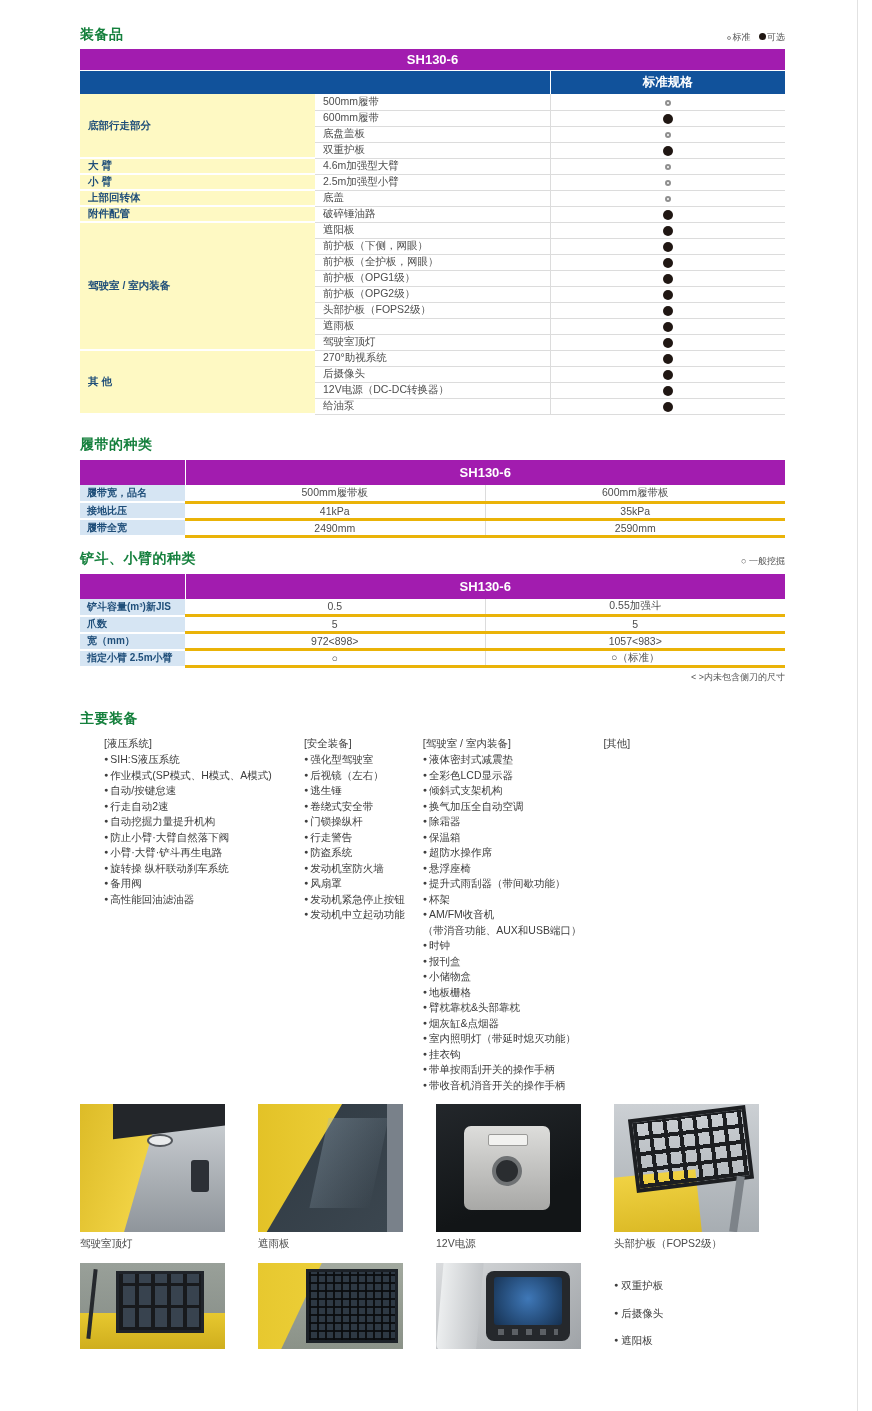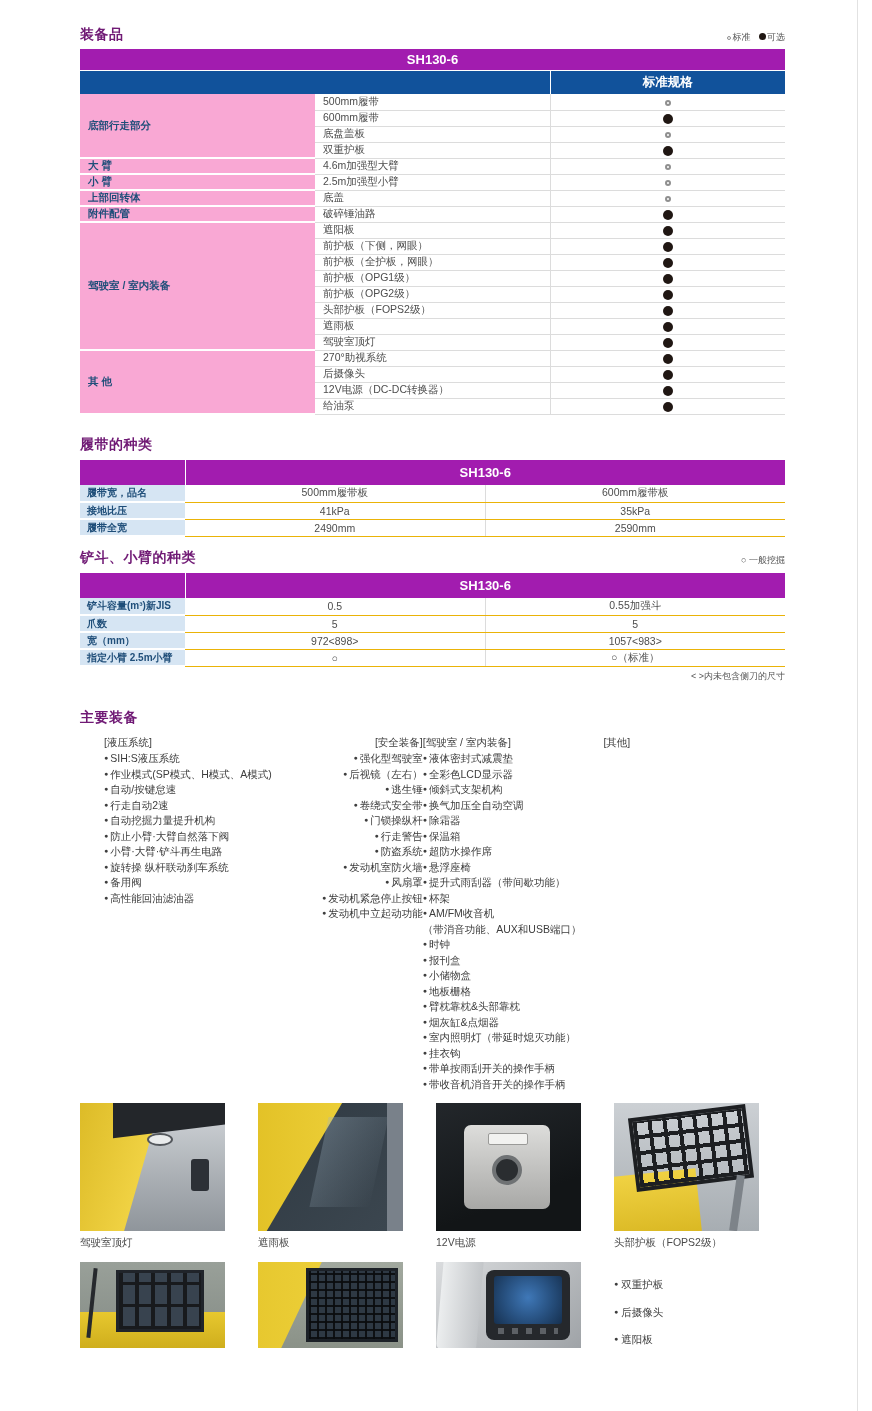--- a/index.html
+++ b/index.html
@@ -3,65 +3,65 @@
 <meta charset="utf-8">
 <style>
   * { margin:0; padding:0; box-sizing:border-box; }
   body { background:#fff; font-family:"Liberation Sans","DejaVu Sans",sans-serif; }
   .page { position:relative; width:872px; height:1411px; background:#fff; overflow:hidden; }
   .page-edge { position:absolute; left:857px; top:0; width:1px; height:1411px; background:#e2e2e2; }
   .content { width:705px; margin-left:80px; }
 
   
   .sec-head { display:flex; justify-content:space-between; align-items:flex-end; }
-  .sec-title { font-size:14px; font-weight:bold; color:#701a75; letter-spacing:.5px; }
+  .sec-title { font-size:14px; font-weight:bold; color:#15803d; letter-spacing:.5px; }
   .sec-title .suffix { font-size:10px; font-weight:bold; }
   .legend { font-size:9px; color:#555; white-space:nowrap; }
   .legend .mark { margin:0 1px 0 6px; vertical-align:0px; }
 
   
   .mark { display:inline-block; border-radius:50%; vertical-align:middle; }
   .mark.standard { width:6px; height:6px; border:2px solid #8f8f8f; background:#fff; }
   .mark.optional { width:10px; height:10px; background:#201713; }
   .legend .mark.standard { width:4px; height:4px; border-width:1.5px; }
   .legend .mark.optional { width:7px; height:7px; }
 
   
   table { border-collapse:collapse; width:705px; table-layout:fixed; }
   .equip-table { margin-top:5px; border-bottom:1px solid #cfcfcf; }
   .equip-table .model-h, .spec-table .head th {
     background:#a21caf; color:#fff; font-size:13px; font-weight:bold;
     text-align:center; height:21px; }
   .equip-table .spec-hr th { background:#11529b; border-top:1px solid #fff; height:24px; }
   .equip-table .spec-h { color:#fff; font-size:12.5px; font-weight:bold; text-align:center; border-left:1px solid #fff; }
   .equip-table td { height:16px; font-size:10.5px; }
-  .equip-table td.cat { width:230px; background:#f9a8d4; color:#1f4e79; font-weight:bold;
+  .equip-table td.cat { width:230px; background:#fef9c3; color:#1f4e79; font-weight:bold;
     padding-left:8px; border-bottom:2px solid #fff; vertical-align:middle; }
   .equip-table td.item { width:335px; color:#4d4d4d; padding-left:8px; border-bottom:1px solid #dcdcdc; }
   .equip-table td.spec { width:140px; text-align:center; border-left:1px solid #dcdcdc; border-bottom:1px solid #dcdcdc; }
 
   
   .spec-table { margin-top:6px; border-bottom:1px solid #cfcfcf; }
   .spec-table .head th { height:25px; }
   .spec-table .head th.corner { width:105px; border-right:1px solid #fff; }
-  .spec-table td { height:17px; font-size:10.5px; border-bottom:1px solid #eab308; }
+  .spec-table td { height:17px; font-size:10.5px; border-bottom:3px solid #eab308; }
   .spec-table td.lbl { width:105px; background:#d6e5f3; color:#1f4e79; font-weight:bold;
     font-size:10px; padding-left:7px; border-bottom:2px solid #fff; }
   .spec-table td.v { width:300px; text-align:center; color:#4d4d4d; }
   .spec-table td.v + td.v { border-left:1px solid #dcdcdc; }
   .footnote { text-align:right; font-size:9px; color:#555; margin-top:3px; }
   .mt-tracks { margin-top:21px; }
   .mt-bucket { margin-top:12px; }
 
   
   .mt-main { margin-top:26px; }
   .equip-lists { display:flex; margin-top:8px; }
   .equip-col { font-size:10.5px; color:#3d3d3d; line-height:15px; }
   .equip-col.c1 { width:207px;margin-left:24px; }
-  .equip-col.c2 { width:123px;text-align:right; }
+  .equip-col.c2 { width:123px; }
   .equip-col.c3 { width:187px; }
   .equip-col.c4 { width:188px; }
   .equip-col .col-h { font-size:10.5px; }
   .equip-col ul { list-style:none; }
   .equip-col li::before { content:"●"; font-size:7px; vertical-align:1.5px; margin-right:2px; }
   .equip-col li.cont::before { content:""; margin:0; }
 
   
   .mt-opt { margin-top:28px; }
   .photo-grid { display:flex; gap:33px; margin-top:12px; }

